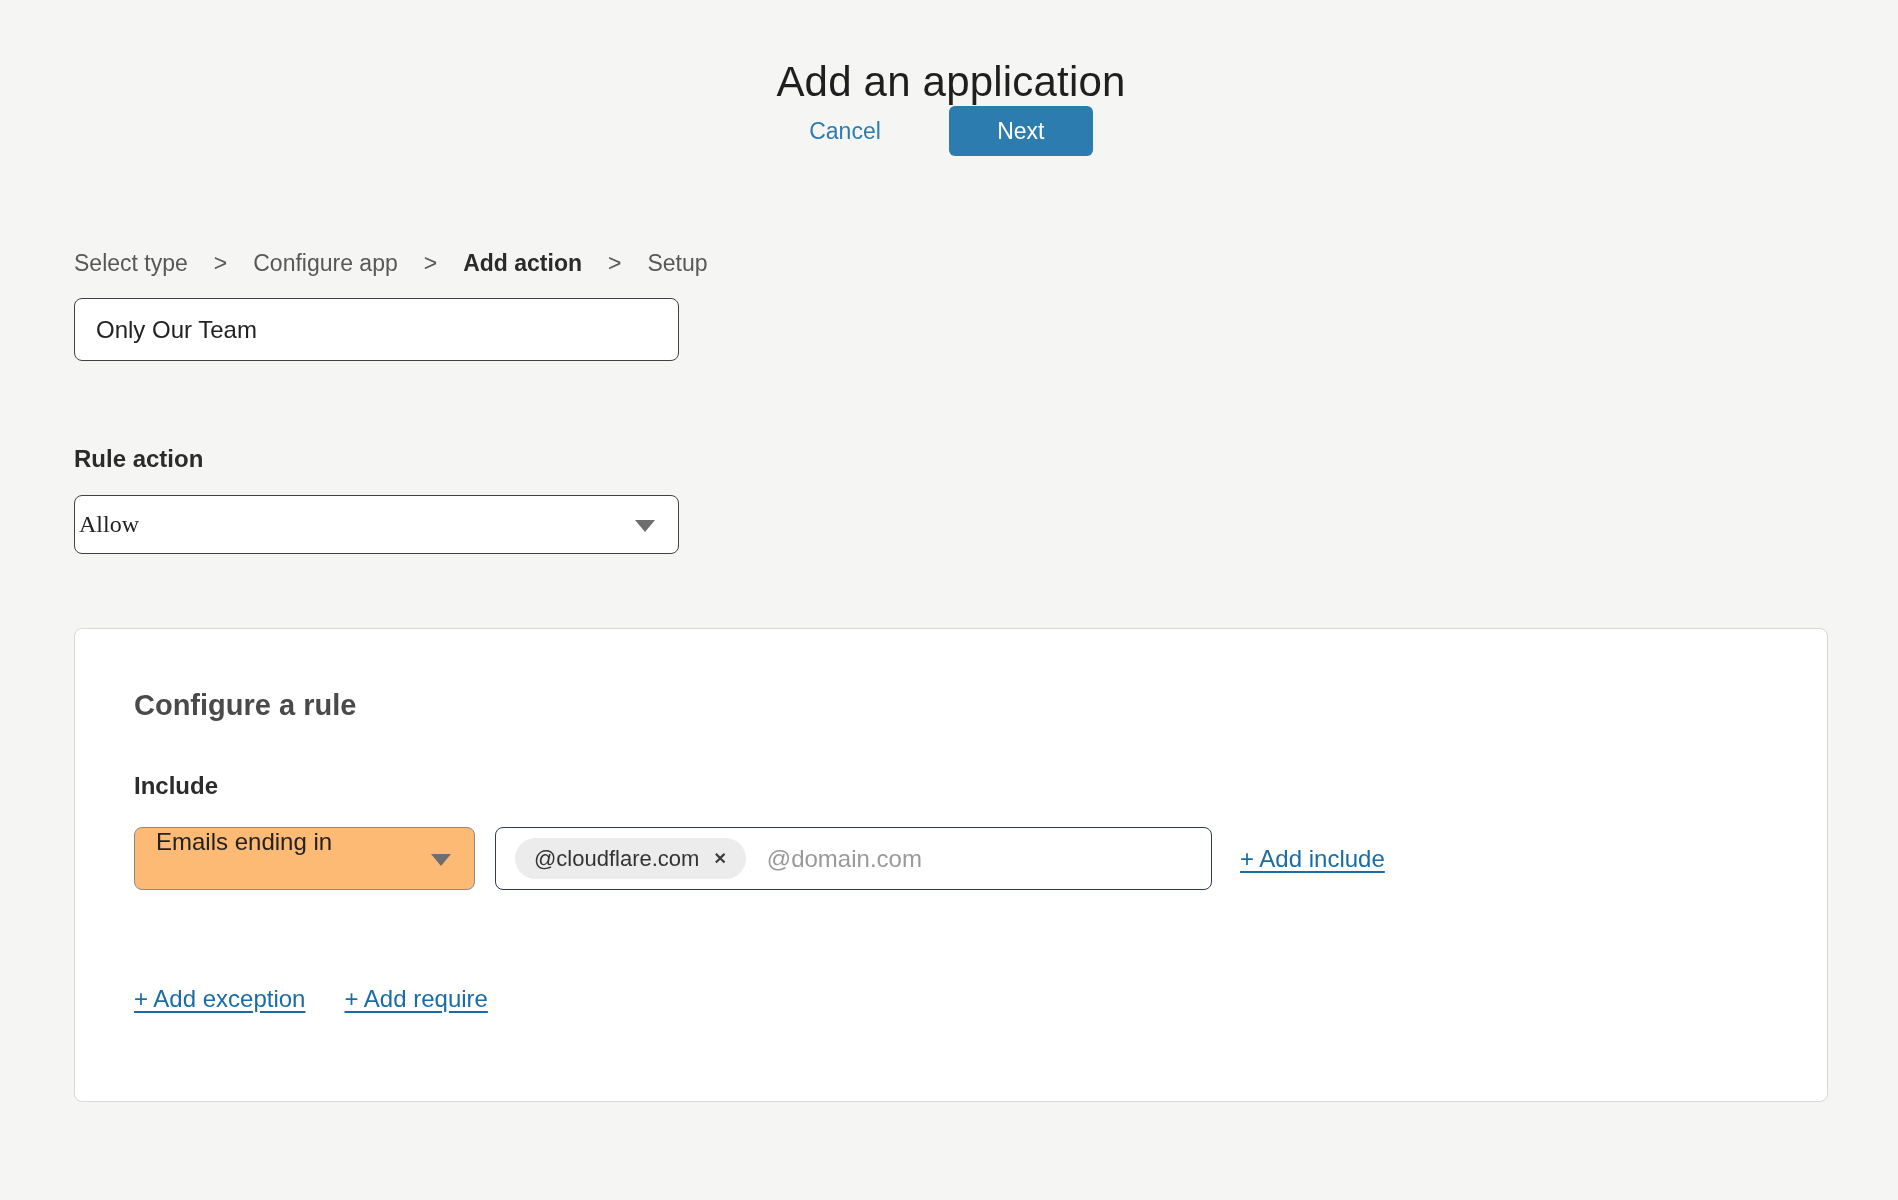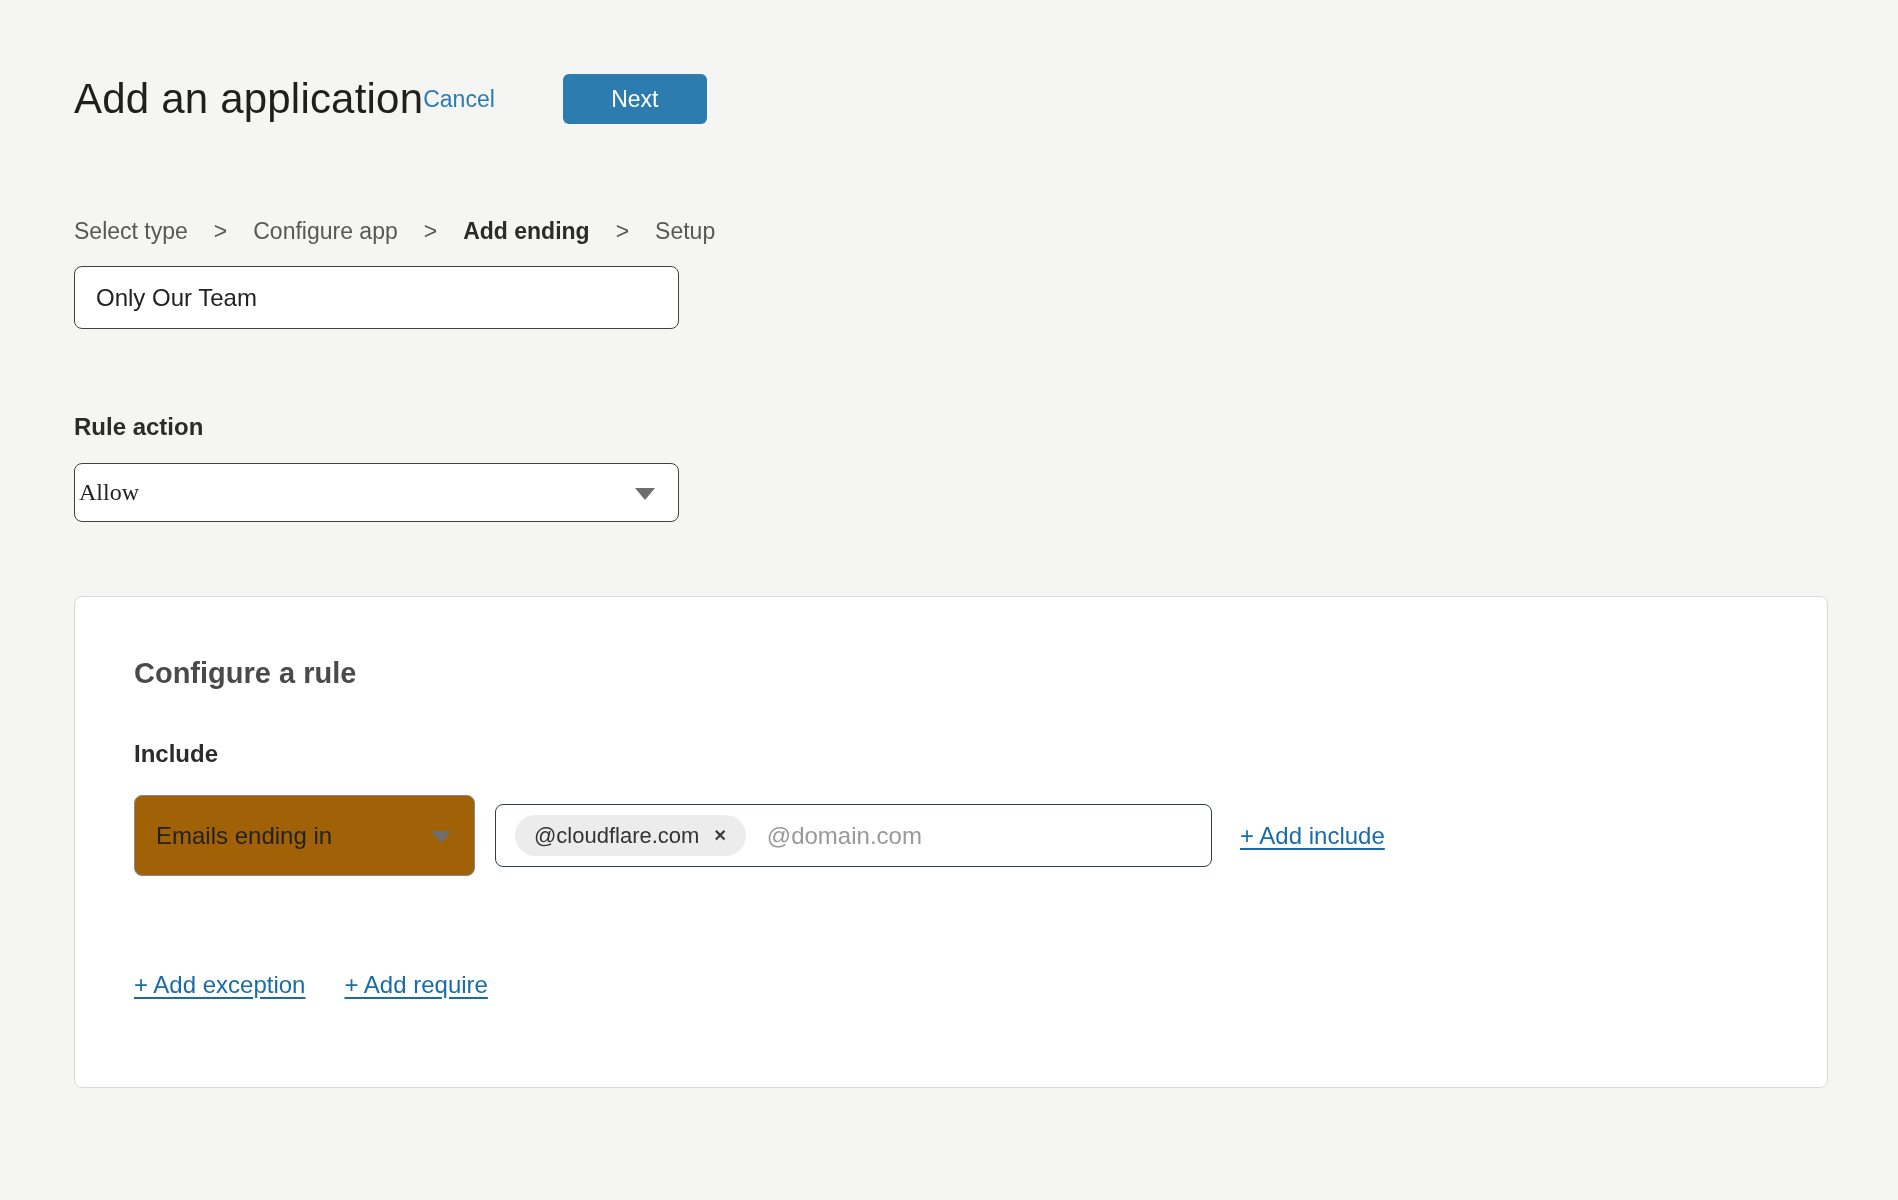--- a/index.html
+++ b/index.html
@@ -7,24 +7,25 @@
     width: 1898px; height: 1200px;
     background: #f5f5f4;
     font-family: "Liberation Sans", sans-serif;
     color: #222;
     overflow: hidden;
   }
   .page { padding: 0 70px 0 74px; }
 
   
   .header-row {
-    padding-top: 74px;
-    display: flex;
-    align-items: center;
-    justify-content: flex-start;
+    padding-top: 58px;
+    display: flex;
+    align-items: center;
+    justify-content: flex-end;
+    flex-direction: column;
   }
   .page-title {
     font-size: 42px;
     font-weight: 300;
     color: #1f1f1f;
     letter-spacing: 0.2px;
   }
   .header-actions { display: flex; align-items: center; gap: 44px; }
   .cancel-link {
     font-size: 23px;
@@ -120,26 +121,25 @@
   }
   .include-label { margin-top: 50px; }
 
   .include-row {
     margin-top: 27px;
     display: flex;
     align-items: center;
   }
   .include-select {
     position: relative;
-    width: 341px; height: 81px;
+    width: 341px; height: 63px;
     border: 1px solid #8a8a8a;
     border-radius: 8px;
-    background: #a16207;
-    display: flex;
-    align-items: center;
+    background: #fdba74;
+    display: flex;
     padding: 0 21px;
     font-size: 24px;
     color: #222;
     cursor: pointer;
   }
   .tag-input {
     margin-left: 20px;
     width: 717px; height: 63px;
     border: 1px solid #2f3d52;
     border-radius: 8px;
@@ -208,21 +208,21 @@
       <a class="cancel-link">Cancel</a>
       <button class="next-button">Next</button>
     </div>
   </div>
 
   <div class="breadcrumb">
     <span class="crumb">Select type</span>
     <span class="crumb-sep">&gt;</span>
     <span class="crumb">Configure app</span>
     <span class="crumb-sep">&gt;</span>
-    <span class="crumb active">Add ending</span>
+    <span class="crumb active">Add action</span>
     <span class="crumb-sep">&gt;</span>
     <span class="crumb">Setup</span>
   </div>
 
   <input type="text" class="text-input" value="Only Our Team" style="">
 
   <div class="field-label rule-action-label">Rule action</div>
   <div class="select-box">
     <span>Allow</span>
     <span class="caret-down"></span>

